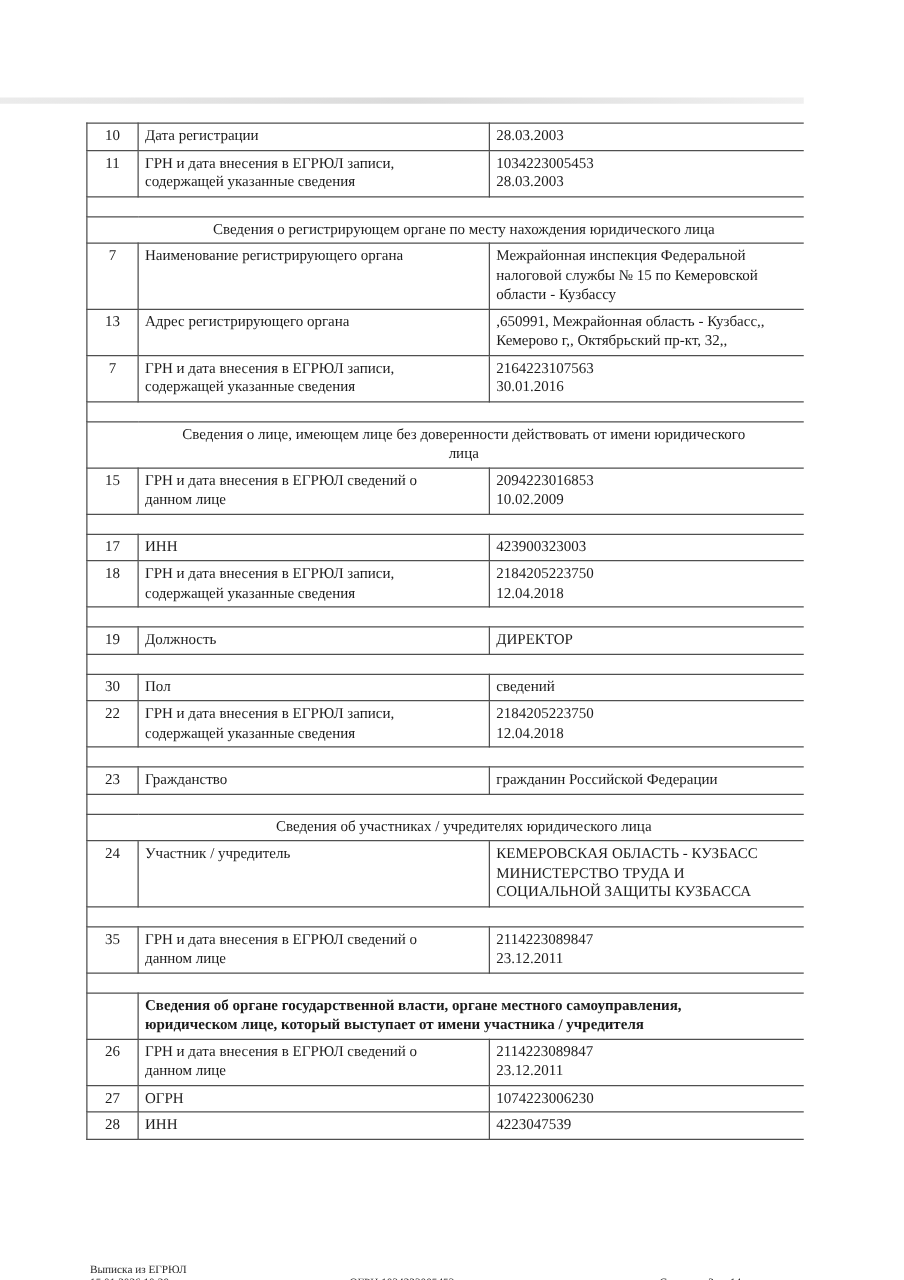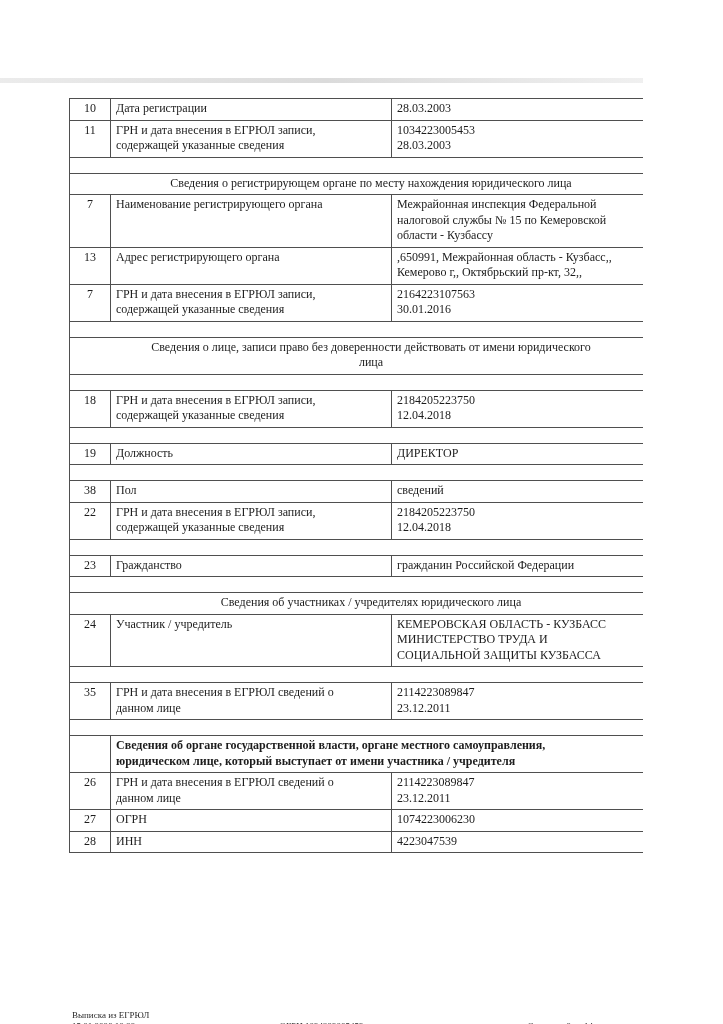--- a/index.html
+++ b/index.html
@@ -113,46 +113,58 @@
           <td class="num">7</td>
           <td class="lab">ГРН и дата внесения в ЕГРЮЛ записи,
 содержащей указанные сведения</td>
           <td class="val">2164223107563
 30.01.2016</td>
         </tr>
         <tr class="spacer">
           <td colspan="3"></td>
         </tr>
         <tr class="section">
-          <td colspan="3">Сведения о лице, записи право без доверенности действовать от имени юридического
+          <td colspan="3">Сведения о лице, имеющем лице без доверенности действовать от имени юридического
 лица</td>
         </tr>
-        <tr class="spacer">
-          <td colspan="3"></td>
+        <tr class="data">
+          <td class="num">15</td>
+          <td class="lab">ГРН и дата внесения в ЕГРЮЛ сведений о
+данном лице</td>
+          <td class="val">2094223016853
+10.02.2009</td>
+        </tr>
+        <tr class="spacer">
+          <td colspan="3"></td>
+        </tr>
+        <tr class="data">
+          <td class="num">17</td>
+          <td class="lab">ИНН</td>
+          <td class="val">423900323003</td>
         </tr>
         <tr class="data">
           <td class="num">18</td>
           <td class="lab">ГРН и дата внесения в ЕГРЮЛ записи,
 содержащей указанные сведения</td>
           <td class="val">2184205223750
 12.04.2018</td>
         </tr>
         <tr class="spacer">
           <td colspan="3"></td>
         </tr>
         <tr class="data">
           <td class="num">19</td>
           <td class="lab">Должность</td>
           <td class="val">ДИРЕКТОР</td>
         </tr>
         <tr class="spacer">
           <td colspan="3"></td>
         </tr>
         <tr class="data">
-          <td class="num">38</td>
+          <td class="num">30</td>
           <td class="lab">Пол</td>
           <td class="val">сведений</td>
         </tr>
         <tr class="data">
           <td class="num">22</td>
           <td class="lab">ГРН и дата внесения в ЕГРЮЛ записи,
 содержащей указанные сведения</td>
           <td class="val">2184205223750
 12.04.2018</td>
         </tr>

